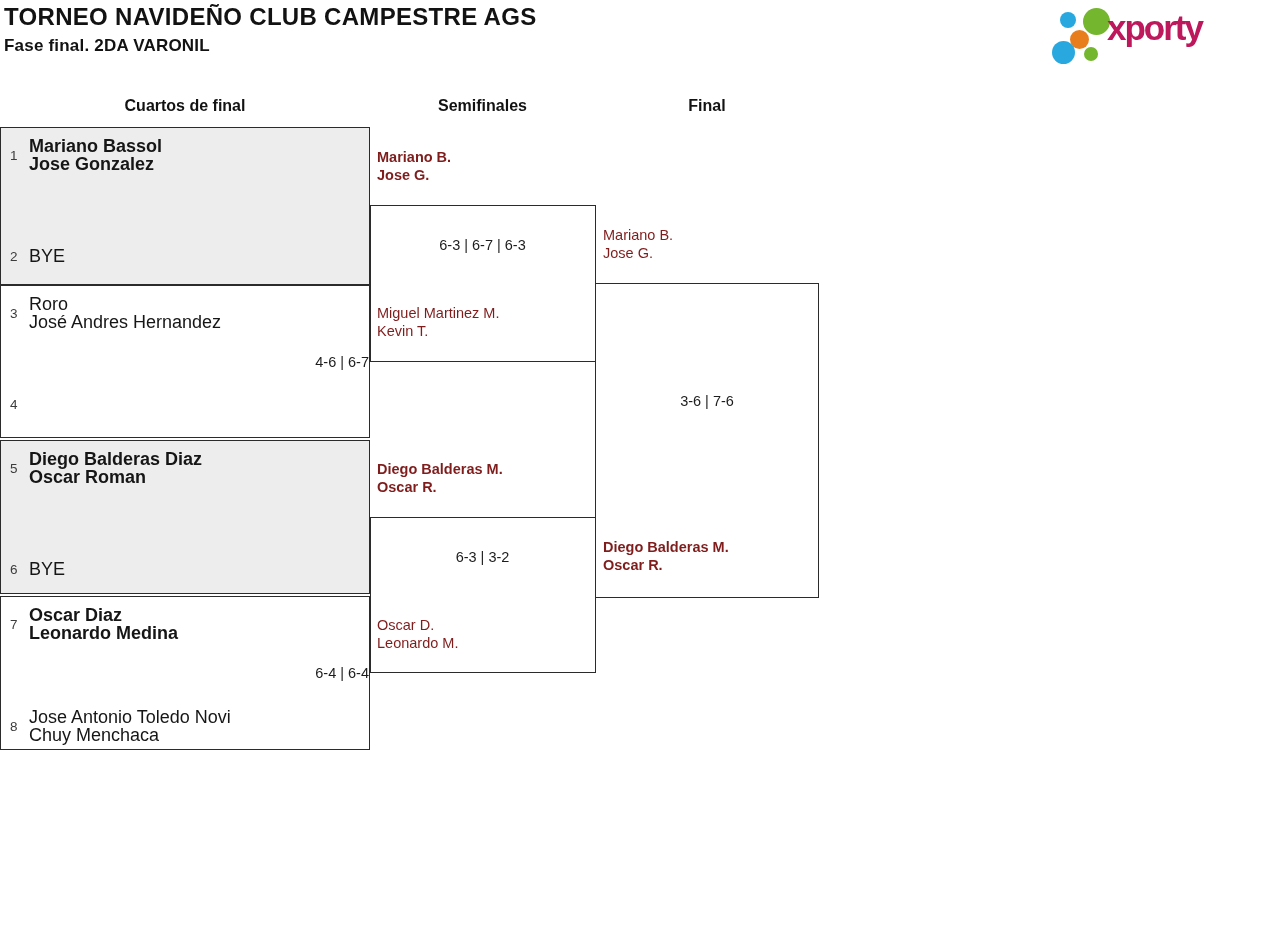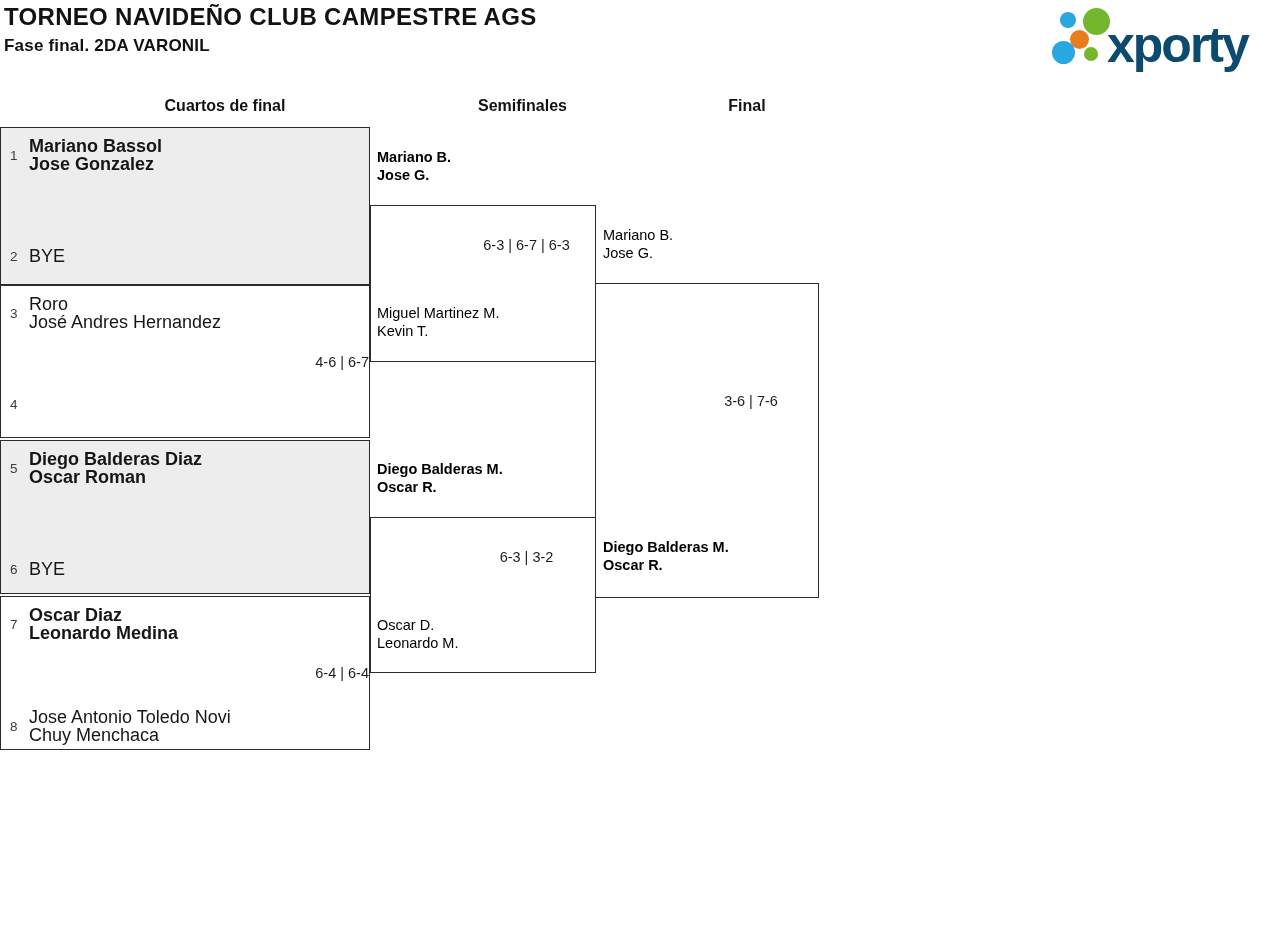--- a/index.html
+++ b/index.html
@@ -10,21 +10,21 @@
   .page-title {
     position:absolute; left:4px; top:3px;
     font-size:24px; font-weight:700; letter-spacing:0.3px; color:#121212;
   }
   .page-subtitle {
     position:absolute; left:4px; top:36px;
     font-size:17px; font-weight:700; letter-spacing:0.2px; color:#121212;
   }
   .round-header {
     position:absolute; top:97px; font-size:16px; font-weight:700;
-    text-align:center; color:#121212;padding-left:40px;
+    text-align:center; color:#121212;
   }
   .rh-qf { left:0; width:370px; }
   .rh-sf { left:370px; width:225px; }
   .rh-f  { left:595px; width:224px; }
 
   .qf-block {
     position:absolute; left:0; width:370px;
     border:1px solid #2b2b2b; box-sizing:border-box;
   }
   .qf-1 { top:127px; height:158px; background:#ededed; }
@@ -49,43 +49,43 @@
   }
 
   .match-rect {
     position:absolute; border:1px solid #2b2b2b; box-sizing:border-box;
     background:transparent;
   }
   .sf1-rect   { left:370px; top:205px; width:226px; height:157px; }
   .sf2-rect   { left:370px; top:517px; width:226px; height:156px; }
   .final-rect { left:595px; top:283px; width:224px; height:315px; }
 
-  .adv-names { position:absolute; font-size:14.5px; line-height:18px; color:#000000; }
+  .adv-names { position:absolute; font-size:14.5px; line-height:18px; color:#7f1d1d; }
   .sf1-top    { left:377px; top:148px; }
   .sf1-bottom { left:377px; top:304px; }
   .sf2-top    { left:377px; top:460px; }
   .sf2-bottom { left:377px; top:616px; }
   .final-top    { left:603px; top:226px; }
   .final-bottom { left:603px; top:538px; }
 
-  .adv-score { position:absolute; text-align:center; font-size:14.5px; color:#1d1d1d;padding-left:44px; }
+  .adv-score { position:absolute; text-align:center; font-size:14.5px; color:#1d1d1d; }
   .sf1-score   { left:370px; width:225px; top:237px; }
   .sf2-score   { left:370px; width:225px; top:549px; }
   .final-score { left:595px; width:224px; top:393px; }
 
   .logo { position:absolute; left:1048px; top:0; width:232px; height:72px; cursor:pointer; }
   .dot { position:absolute; border-radius:50%; }
   .dot-blue-small  { left:12px; top:12px; width:16px; height:16px; background:#29a8e0; }
   .dot-green-big   { left:35px; top:8px;  width:27px; height:27px; background:#74b62e; }
   .dot-orange      { left:22px; top:30px; width:19px; height:19px; background:#e87d1e; }
   .dot-blue-big    { left:4px;  top:41px; width:23px; height:23px; background:#29a8e0; }
   .dot-green-small { left:36px; top:47px; width:14px; height:14px; background:#74b62e; }
   .logo-text {
-    position:absolute; left:59px; top:16px;
-    font-size:50px; font-weight:700; letter-spacing:-2px; color:#0c4a6e;
+    position:absolute; left:59px; top:8px;
+    font-size:35px; font-weight:700; letter-spacing:-2px; color:#be185d;
   }
 </style>
 </head>
 <body>
 
 <div class="page">
 
   <div class="page-title">TORNEO NAVIDEÑO CLUB CAMPESTRE AGS</div>
   <div class="page-subtitle">Fase final. 2DA VARONIL</div>
 

